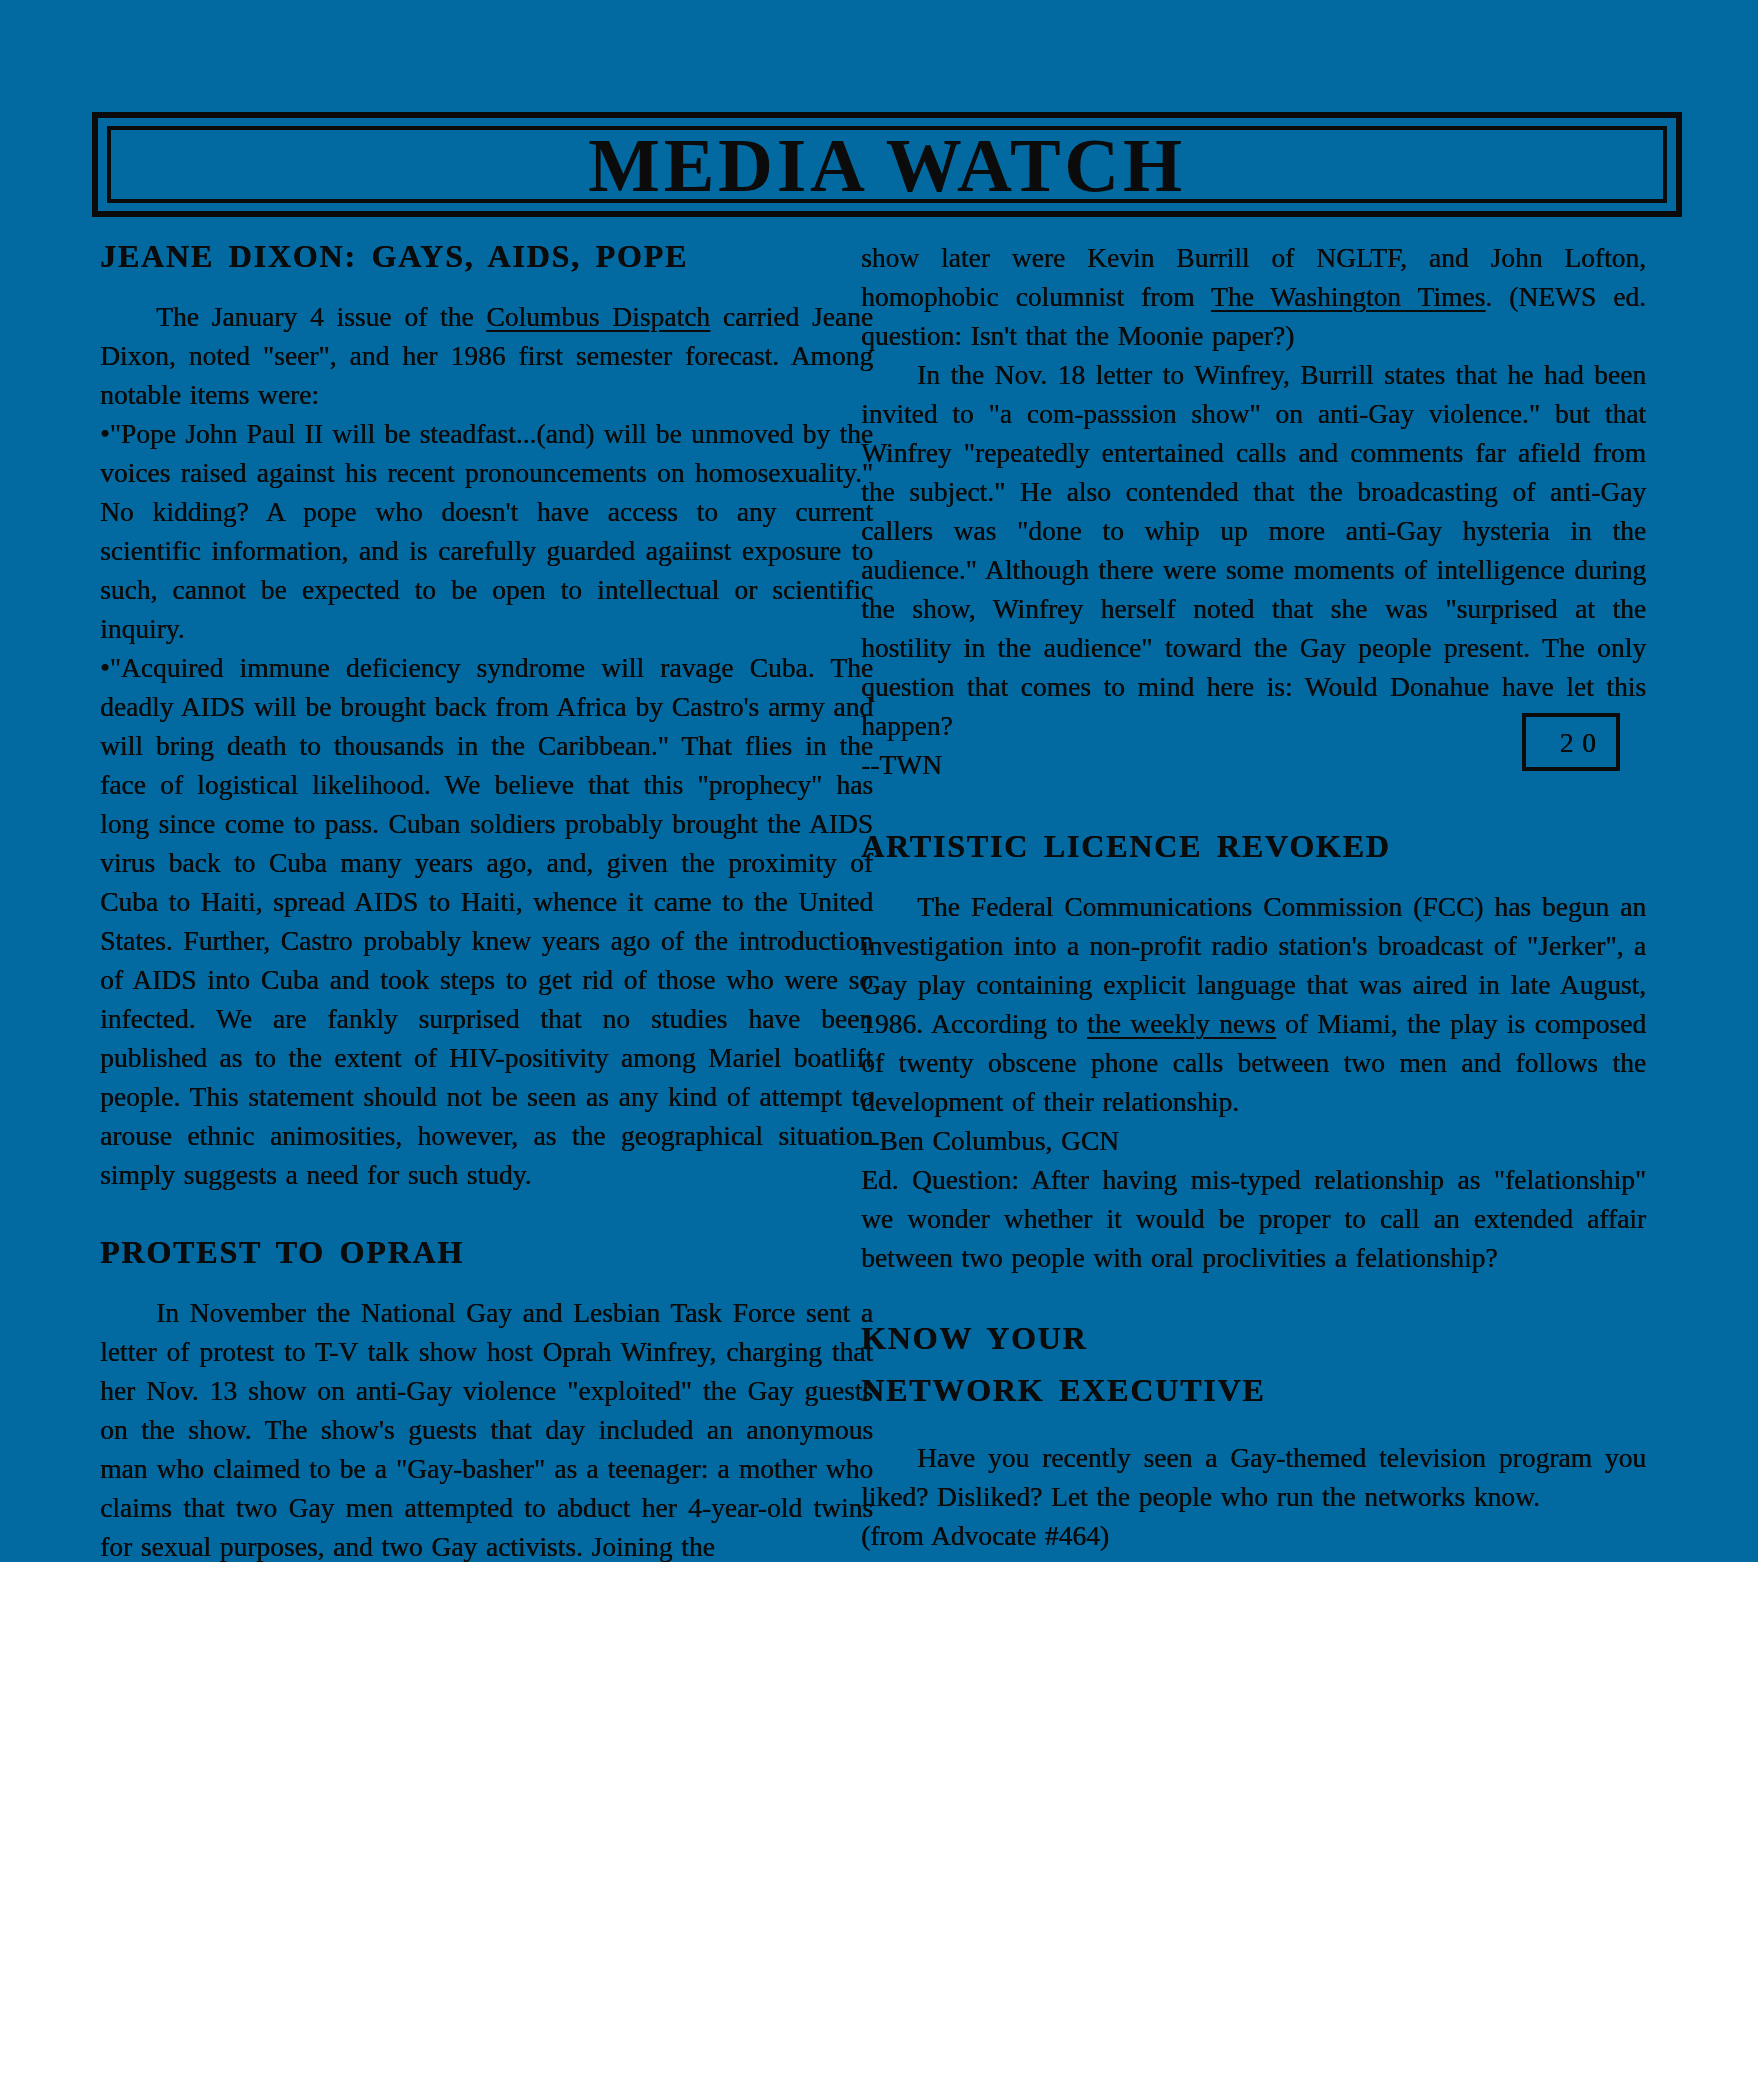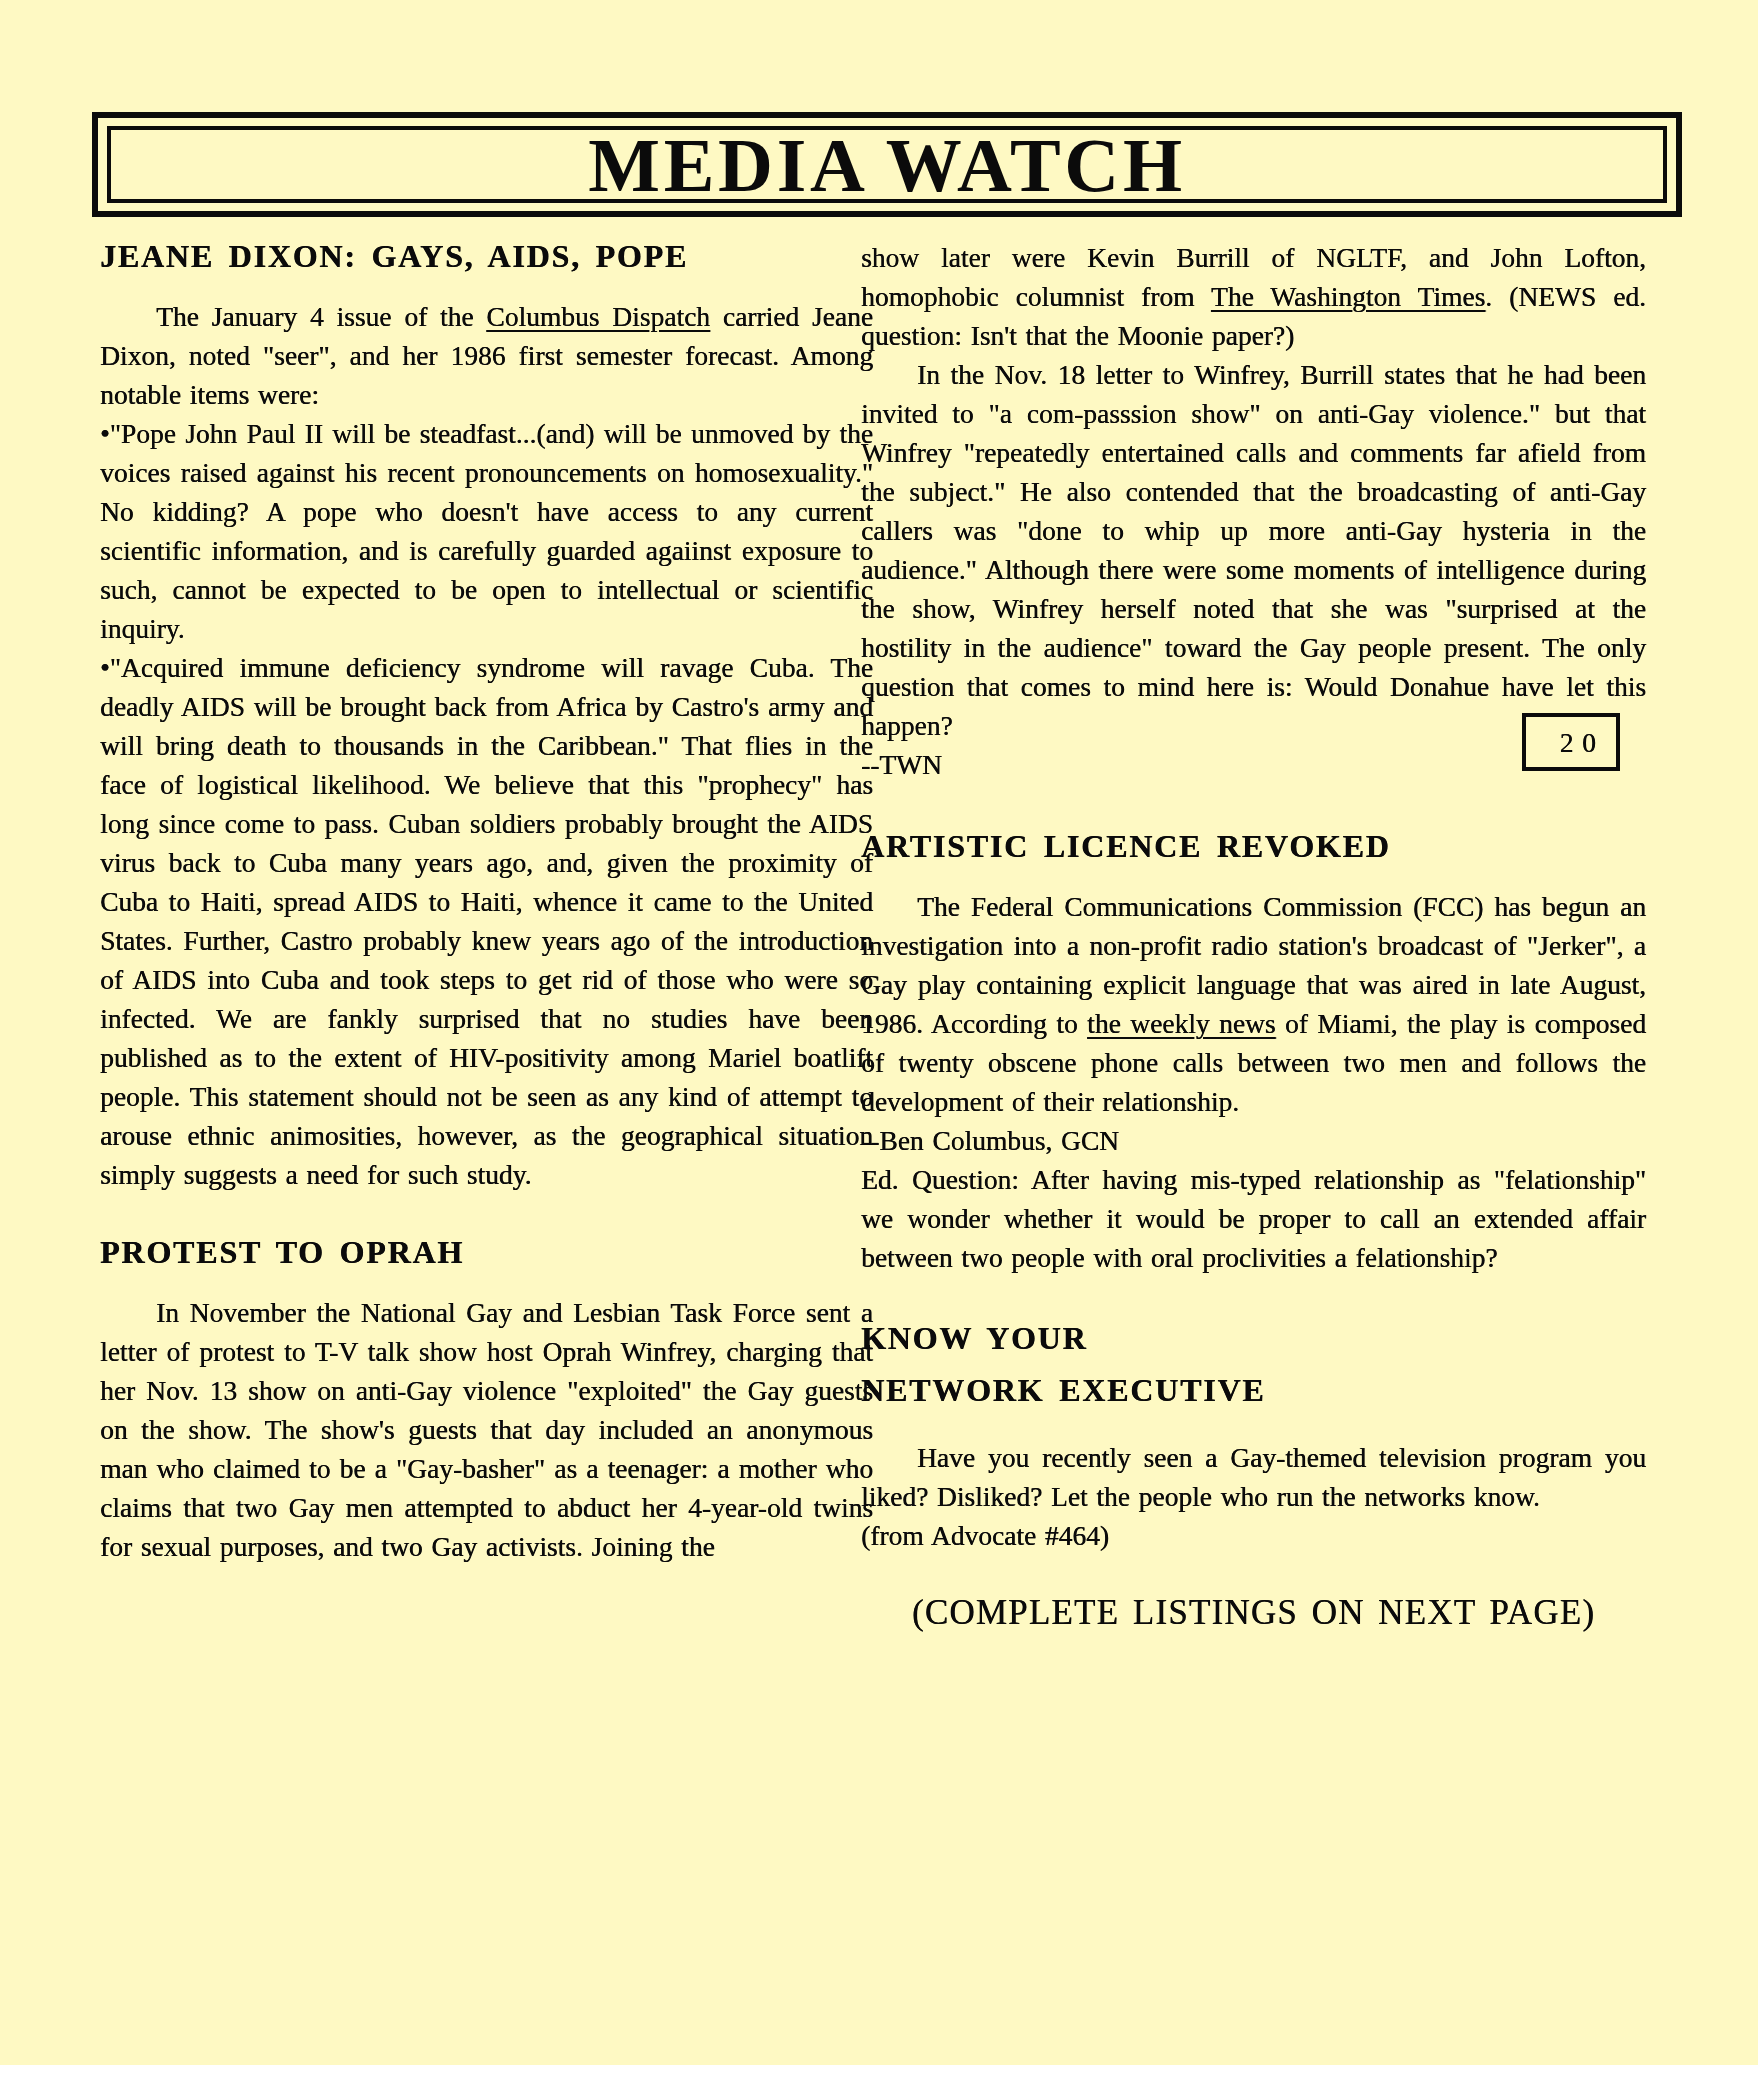--- a/index.html
+++ b/index.html
@@ -1,19 +1,19 @@
 <!DOCTYPE html>
 <html style="font-size:9.8px"><head>
 <meta charset="utf-8">
 <style>
   html,body{margin:0;padding:0;background:#ffffff;}
   .page{
     position:relative;
-    width:1759px;height:2065px;
-    background:#fef9c3;
+    width:1759px;height:1562px;
+    background:#0369a1;
     color:#0b0b0b;
     font-family:"Liberation Serif","DejaVu Serif",serif;
     overflow:hidden;
   }
   
   .masthead{
     position:absolute;left:92px;top:112px;
     width:1590px;height:105px;
     border:6.1px solid #0b0b0b;
     box-sizing:border-box;

